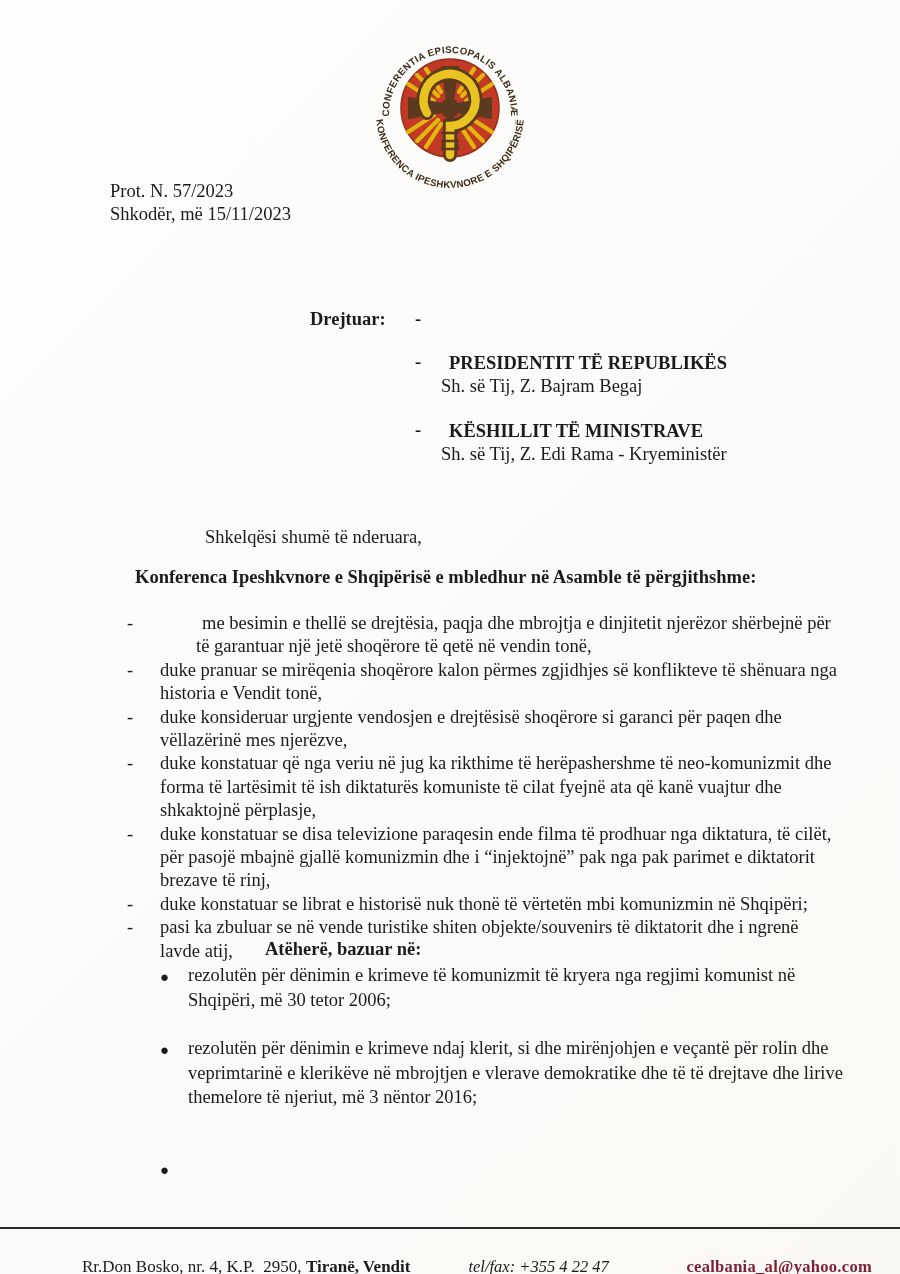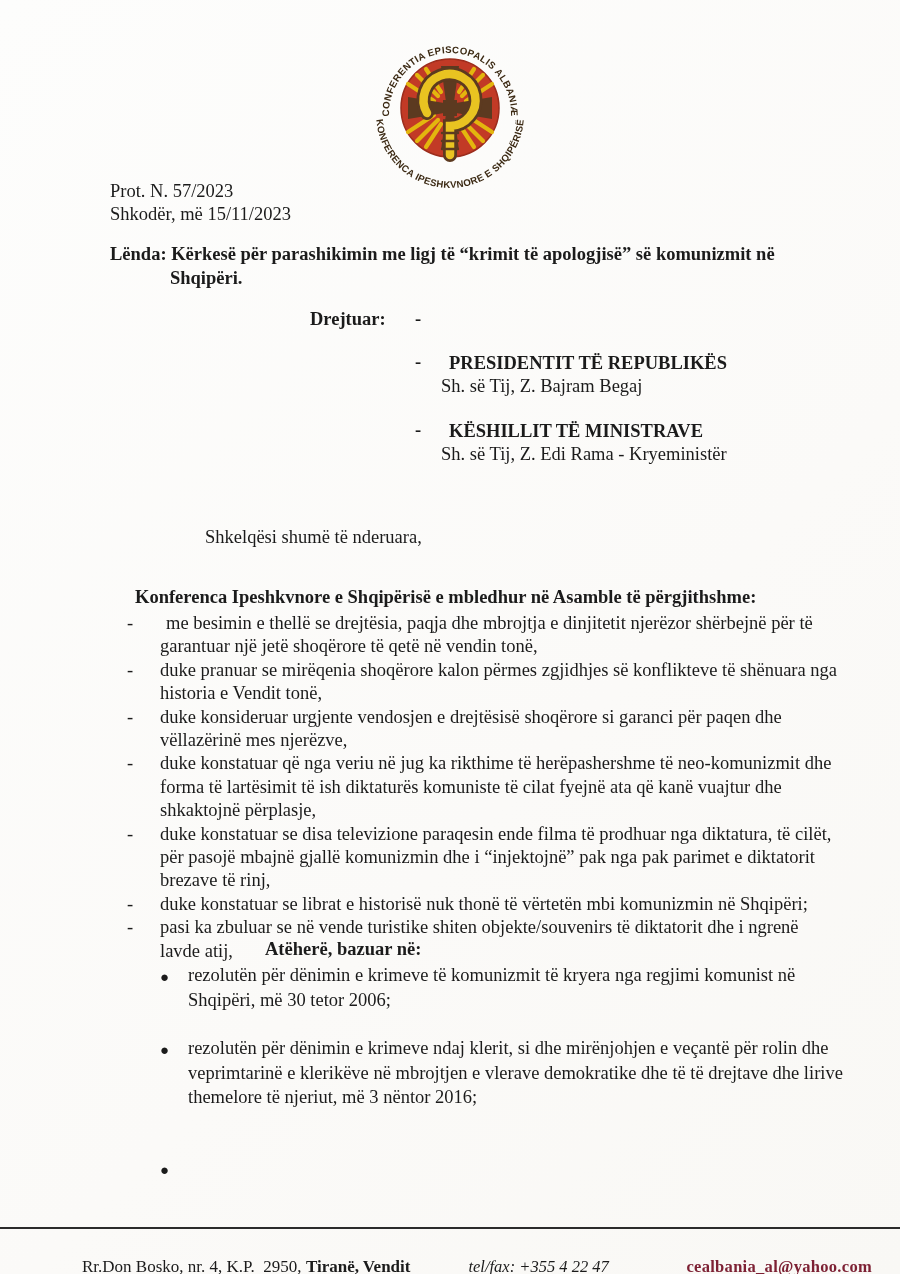--- a/index.html
+++ b/index.html
@@ -38,27 +38,27 @@
   .addr-block { position: absolute; top: 309px; left: 310px; width: 520px; }
   .addr-label { position: absolute; left: 0; top: 0; font-weight: bold; }
   .addr-items { margin-left: 105px; }
   .addr-item { display: flex; margin-bottom: 22px; }
   .addr-dash { font-weight: bold; width: 34px; flex: 0 0 34px; }
   .addr-title { font-weight: bold; line-height: 23px; }
   .addr-person { line-height: 23px; margin-left: -8px; }
 
   
   .salutation { position: absolute; top: 527px; left: 205px; }
-  .intro { position: absolute; top: 567px; left: 135px; font-weight: bold; margin-top: 20px; }
+  .intro { position: absolute; top: 567px; left: 135px; font-weight: bold; }
 
   
   .dash-list { position: absolute; top: 612px; left: 127px; width: 714px; list-style: none; }
   .dash-list li { display: flex; line-height: 23.4px; }
   .dash-list .dash { width: 33px; flex: 0 0 33px; }
-  .dash-list li:first-child .body-text { text-indent: 6px; }
+  .dash-list li:first-child .body-text { text-indent: 6px; margin-left: 36px; }
 
   
   .atehere { position: absolute; top: 939px; left: 265px; font-weight: bold; }
 
   
   .bullet-list { position: absolute; top: 963px; left: 160px; width: 694px; list-style: none; }
   .bullet-list li { display: flex; line-height: 24.5px; margin-bottom: 24px; }
   .bullet-list .bullet { width: 28px; flex: 0 0 28px; font-size: 15px; padding-top: 2px; }
   .bullet-list li:nth-child(2) { margin-bottom: 46px; }
 
@@ -130,21 +130,20 @@
         <textPath href="#arcBottom" startOffset="50%" text-anchor="middle">KONFERENCA IPESHKVNORE E SHQIPËRISË</textPath>
       </text>
     </svg>
   </div>
 
   <div class="meta">
     <div>Prot. N. 57/2023</div>
     <div>Shkodër, më 15/11/2023</div>
   </div>
 
-  <div class="subject"><span>Lënda:</span>&nbsp;<span>Kërkesë për parashikimin me ligj të “krimit të apologjisë” së komunizmit në Shqipëri.</span></div>
 
   <div class="addr-block">
     <span class="addr-label">Drejtuar:</span>
     <div class="addr-items">
       <div class="addr-item">
         <span class="addr-dash">-</span>
       </div>
       <div class="addr-item">
         <span class="addr-dash">-</span>
         <div>

